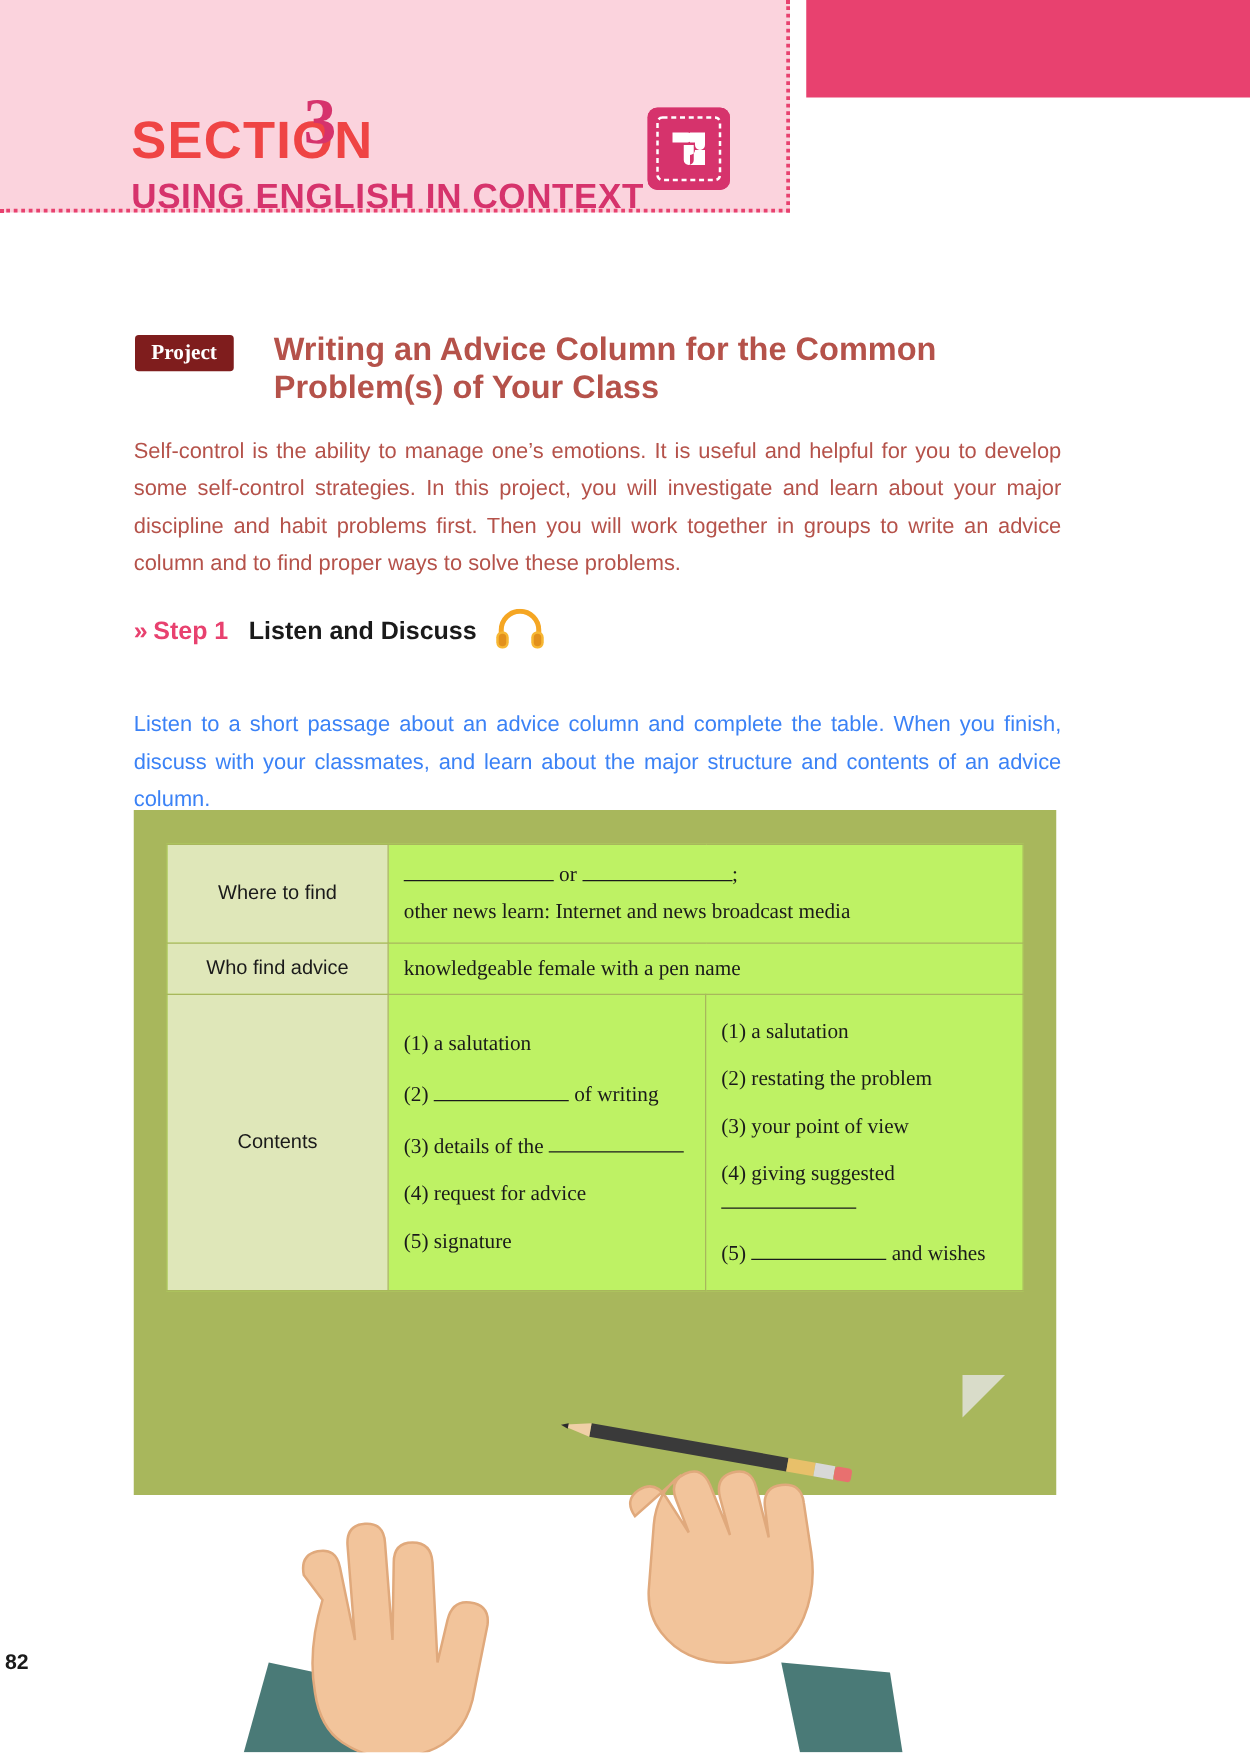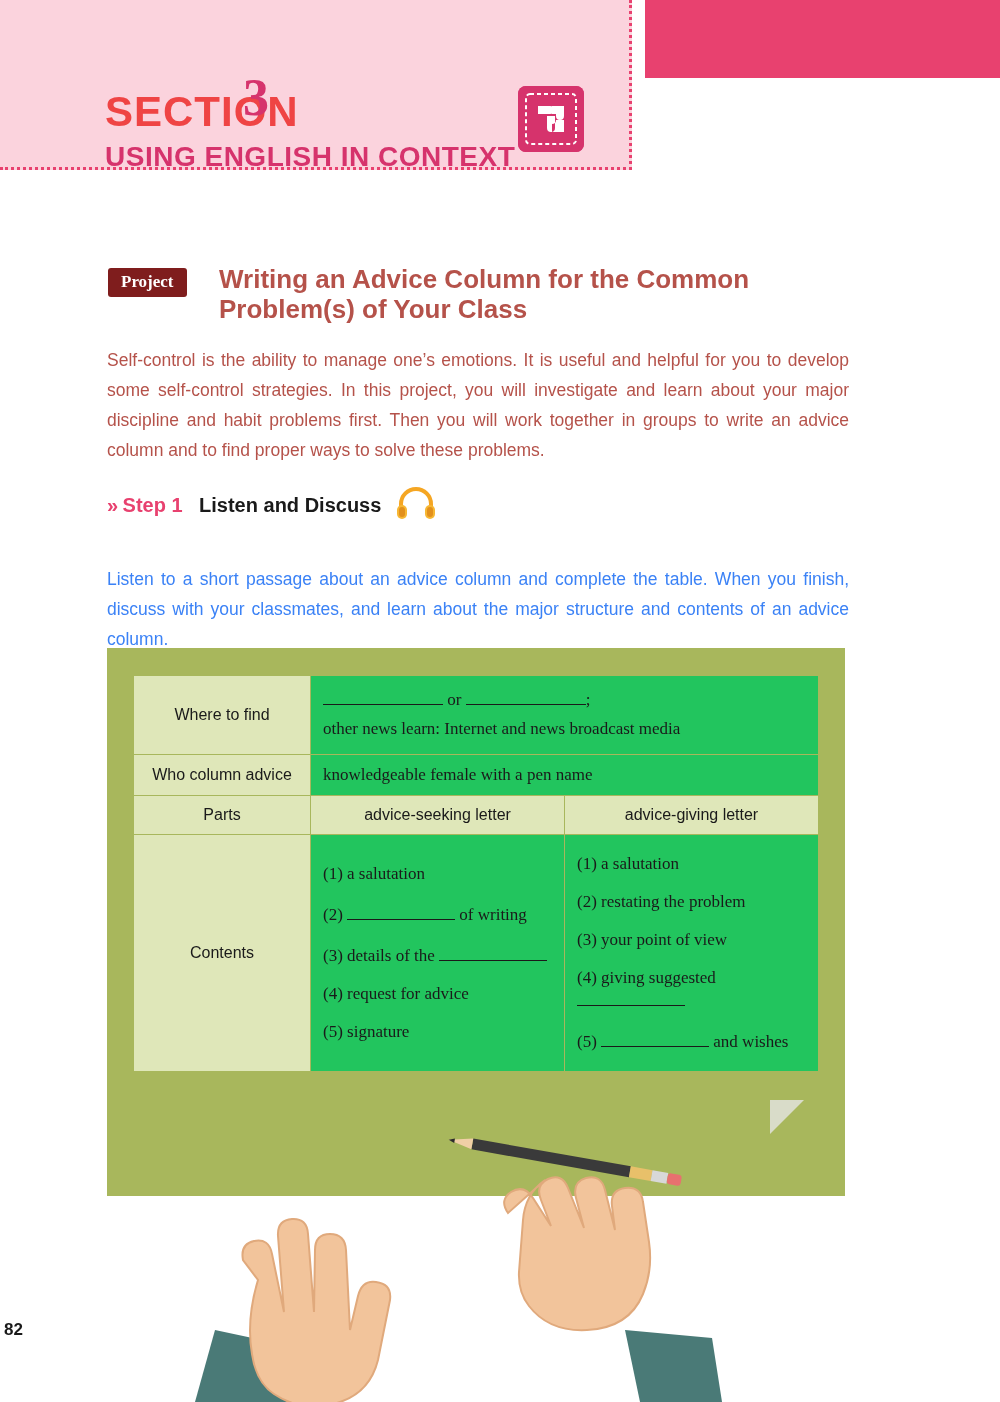--- a/index.html
+++ b/index.html
@@ -184,21 +184,21 @@
     height: 0;
     border-top: 34px solid #d9dcc9;
     border-right: 34px solid transparent;
   }
   .tbl {
     position: absolute;
     left: 133px;
     top: 675px;
     width: 686px;
     border-collapse: collapse;
-    background: #22c55e;
+    background: #bef264;
     font-family: "Liberation Serif", serif;
     table-layout: fixed;
   }
   .tbl td {
     border: 1px solid #a8b75c;
     padding: 10px 12px;
     font-size: 17px;
     color: #1a1a1a;
     vertical-align: middle;
   }
@@ -303,27 +303,22 @@
           <span>or</span>
           <span class="blank"></span><span>;</span>
         </div>
         <div>
           <span>other news learn: Internet and news </span><span class="bold-inline">broadcast</span><span> media</span>
         </div>
       </div>
     </td>
   </tr>
   <tr>
-    <td class="label">Who column advice</td>
+    <td class="label">Who find advice</td>
     <td colspan="2">knowledgeable female with a pen name</td>
-  </tr>
-  <tr>
-    <td class="label">Parts</td>
-    <td class="subhead">advice-seeking letter</td>
-    <td class="subhead">advice-giving letter</td>
   </tr>
   <tr>
     <td class="label">Contents</td>
     <td class="contents-list">
       <div>
         <span>(1)</span>
         <span>a salutation</span>
       </div>
       <div>
         <span>(2)</span>

